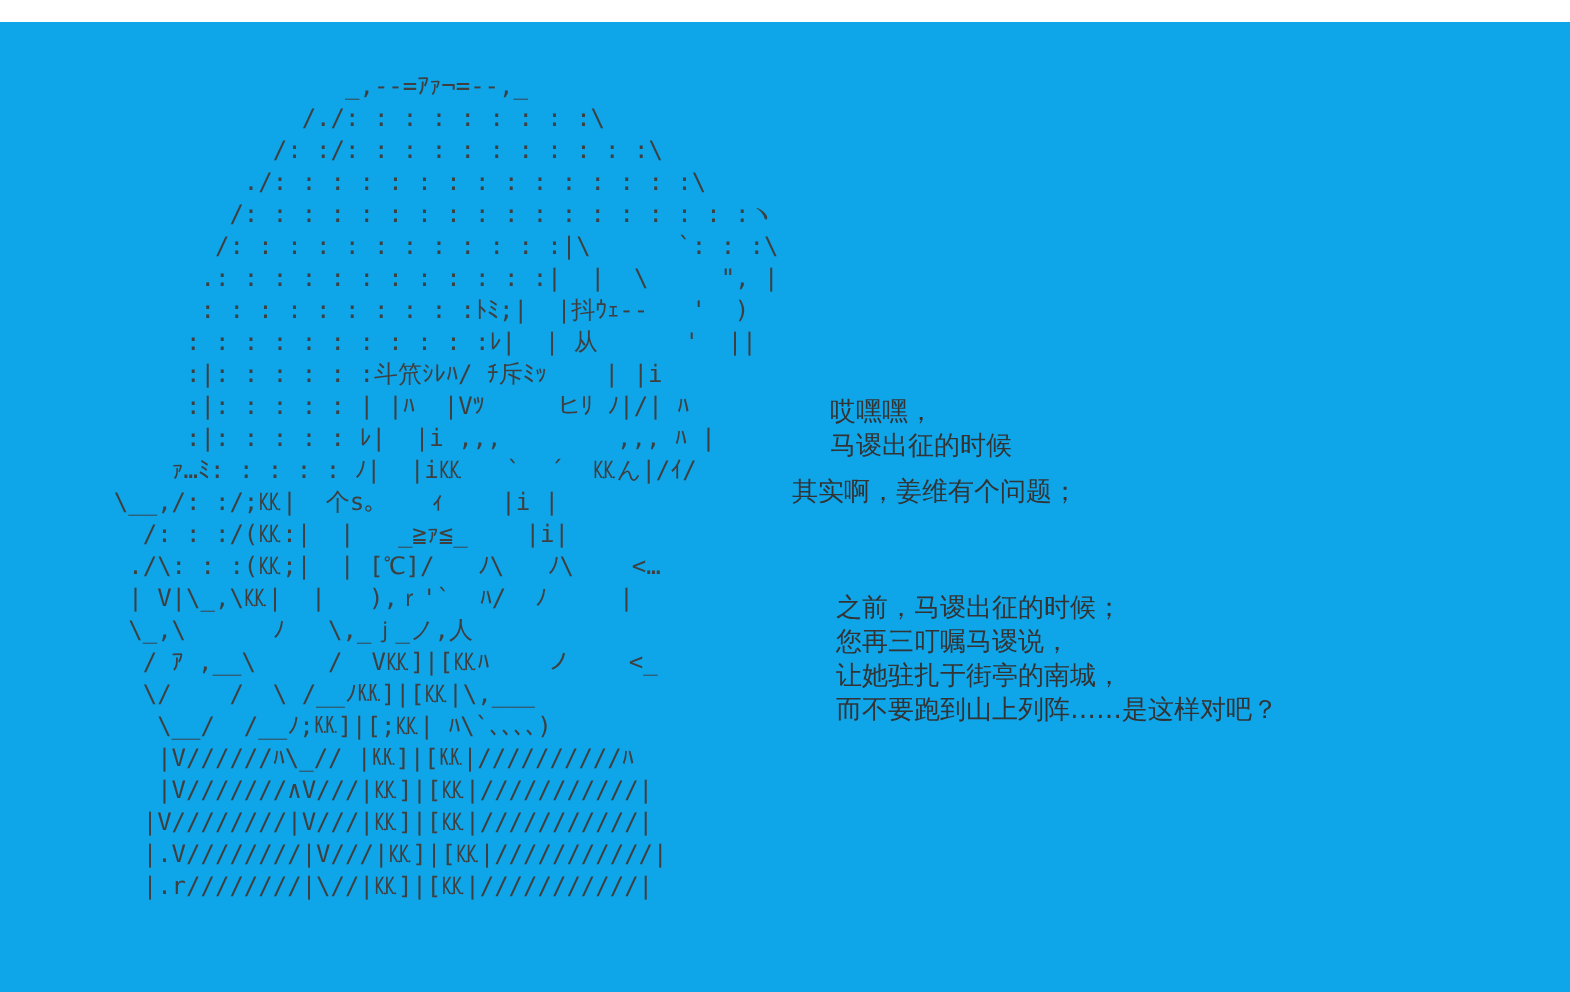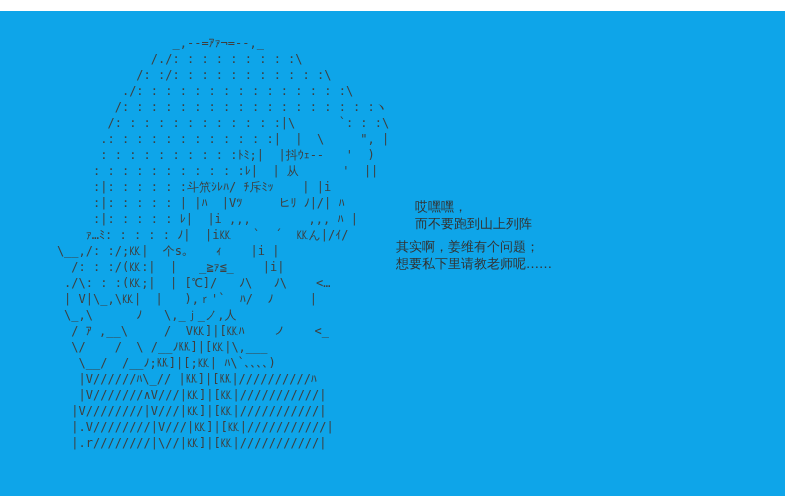--- a/index.html
+++ b/index.html
@@ -70,22 +70,27 @@
       \/    /  \ /__ﾉ㏍]|[㏍|\,___
        \__/  /__ﾉ;㏍]|[;㏍| ﾊ\`､､､､)
        |V//////ﾊ\_// |㏍]|[㏍|//////////ﾊ
        |V///////∧V///|㏍]|[㏍|///////////|
       |V////////|V///|㏍]|[㏍|///////////|
       |.V////////|V///|㏍]|[㏍|///////////|
       |.r////////|\//|㏍]|[㏍|///////////|</pre>
 
   <div class="dialogue-block" id="block-0">
     <div class="dialogue-line">哎嘿嘿，</div>
-    <div class="dialogue-line">而不要跑到山上列阵</div>
+    <div class="dialogue-line">马谡出征的时候</div>
   </div>
 
   <div class="dialogue-block" id="block-1">
     <div class="dialogue-line">其实啊，姜维有个问题；</div>
-    <div class="dialogue-line">想要私下里请教老师呢……</div>
   </div>
 
+  <div class="dialogue-block" id="block-2">
+    <div class="dialogue-line">之前，马谡出征的时候；</div>
+    <div class="dialogue-line">您再三叮嘱马谡说，</div>
+    <div class="dialogue-line">让她驻扎于街亭的南城，</div>
+    <div class="dialogue-line">而不要跑到山上列阵……是这样对吧？</div>
+  </div>
 
 </div>
 
 </body></html>

